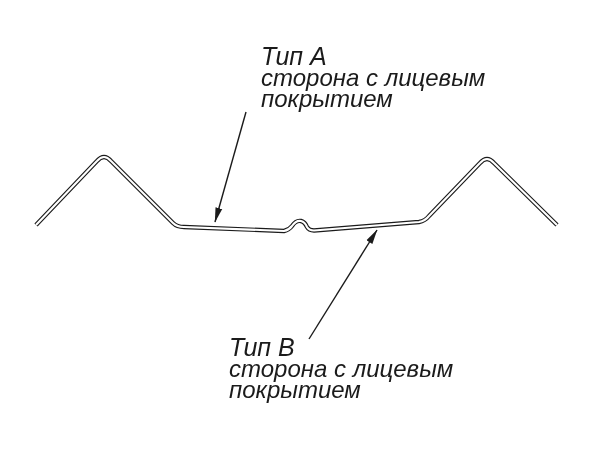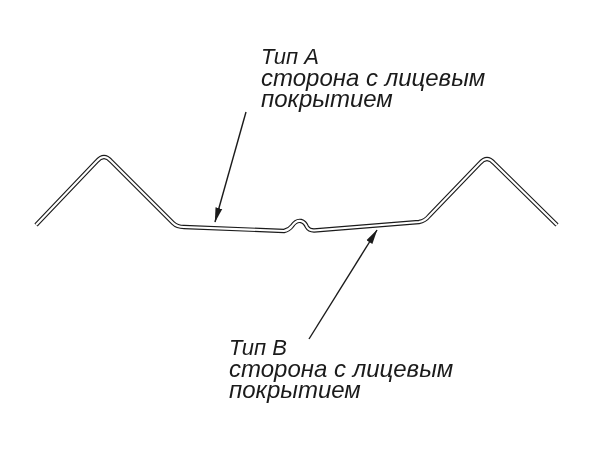--- a/index.html
+++ b/index.html
@@ -21,21 +21,21 @@
     top: 0;
   }
   .label {
     position: absolute;
     color: #1b1b1b;
     font-style: italic;
     line-height: 21px;
     white-space: nowrap;
   }
   .label .title {
-    font-size: 22px;
+    font-size: 25px;
     display: block;
   }
   .label .sub {
     font-size: 24px;
     display: block;
   }
   .label-a { left: 261px; top: 46px; }
   .label-b { left: 229px; top: 337px; }
 </style>
 </head>

